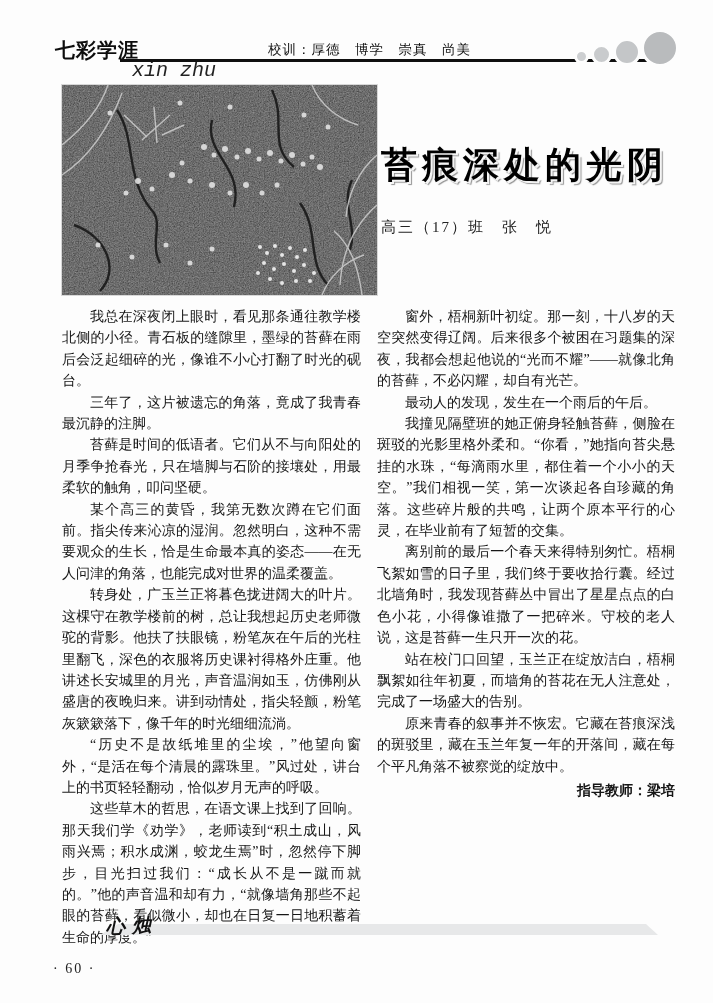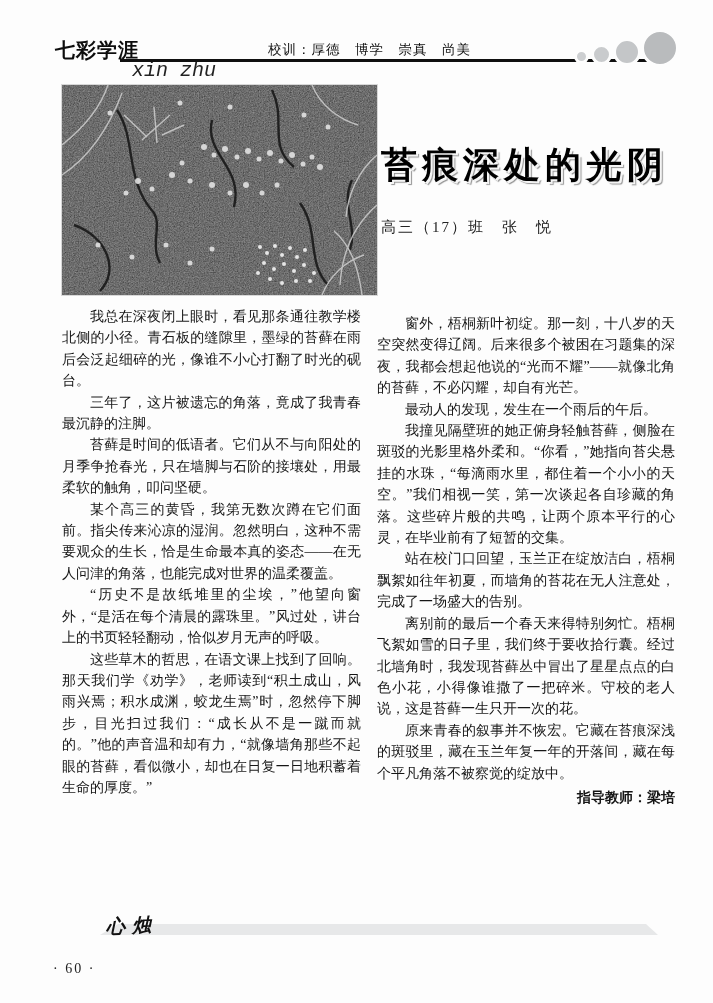--- a/index.html
+++ b/index.html
@@ -61,21 +61,21 @@
     font-size:15px; letter-spacing:2px; color:#222;
   }
 
   
   .col {
     position:absolute; top:306px;
     font-size:14px; line-height:21.4px;
     text-align:justify; color:#161616;
   }
   .col-left  { left:62px;  width:299px; }
-  .col-right { left:377px; width:298px;margin-top:7px; }
+  .col-right { left:377px; width:298px; }
   .col p { margin:0; text-indent:2em; }
   .col p.credit {
     text-indent:0; text-align:right; margin-top:3px;
     font-family:"Liberation Sans", sans-serif;
     font-weight:bold; font-size:14px;
   }
 
   
   .ftr-bar {
     position:absolute; left:100px; top:924px;
@@ -205,32 +205,33 @@
 
 <div class="title">苔痕深处的光阴</div>
 <div class="byline">高三（17）班　张　悦</div>
 
 <div class="col col-left">
   <div>
       <p>我总在深夜闭上眼时，看见那条通往教学楼北侧的小径。青石板的缝隙里，墨绿的苔藓在雨后会泛起细碎的光，像谁不小心打翻了时光的砚台。</p>
       <p>三年了，这片被遗忘的角落，竟成了我青春最沉静的注脚。</p>
       <p>苔藓是时间的低语者。它们从不与向阳处的月季争抢春光，只在墙脚与石阶的接壤处，用最柔软的触角，叩问坚硬。</p>
       <p>某个高三的黄昏，我第无数次蹲在它们面前。指尖传来沁凉的湿润。忽然明白，这种不需要观众的生长，恰是生命最本真的姿态——在无人问津的角落，也能完成对世界的温柔覆盖。</p>
+      <p>转身处，广玉兰正将暮色拢进阔大的叶片。这棵守在教学楼前的树，总让我想起历史老师微驼的背影。他扶了扶眼镜，粉笔灰在午后的光柱里翻飞，深色的衣服将历史课衬得格外庄重。他讲述长安城里的月光，声音温润如玉，仿佛刚从盛唐的夜晚归来。讲到动情处，指尖轻颤，粉笔灰簌簌落下，像千年的时光细细流淌。</p>
       <p>“历史不是故纸堆里的尘埃，”他望向窗外，“是活在每个清晨的露珠里。”风过处，讲台上的书页轻轻翻动，恰似岁月无声的呼吸。</p>
       <p>这些草木的哲思，在语文课上找到了回响。那天我们学《劝学》，老师读到“积土成山，风雨兴焉；积水成渊，蛟龙生焉”时，忽然停下脚步，目光扫过我们：“成长从不是一蹴而就的。”他的声音温和却有力，“就像墙角那些不起眼的苔藓，看似微小，却也在日复一日地积蓄着生命的厚度。”</p>
     </div>
 </div>
 
 <div class="col col-right">
   <div>
       <p>窗外，梧桐新叶初绽。那一刻，十八岁的天空突然变得辽阔。后来很多个被困在习题集的深夜，我都会想起他说的“光而不耀”——就像北角的苔藓，不必闪耀，却自有光芒。</p>
       <p>最动人的发现，发生在一个雨后的午后。</p>
       <p>我撞见隔壁班的她正俯身轻触苔藓，侧脸在斑驳的光影里格外柔和。“你看，”她指向苔尖悬挂的水珠，“每滴雨水里，都住着一个小小的天空。”我们相视一笑，第一次谈起各自珍藏的角落。这些碎片般的共鸣，让两个原本平行的心灵，在毕业前有了短暂的交集。</p>
+      <p>离别前的最后一个春天来得特别匆忙。梧桐飞絮如雪的日子里，我们终于要收拾行囊。经过北墙角时，我发现苔藓丛中冒出了星星点点的白色小花，小得像谁撒了一把碎米。守校的老人说，这是苔藓一生只开一次的花。</p>
       <p>站在校门口回望，玉兰正在绽放洁白，梧桐飘絮如往年初夏，而墙角的苔花在无人注意处，完成了一场盛大的告别。</p>
-      <p>离别前的最后一个春天来得特别匆忙。梧桐飞絮如雪的日子里，我们终于要收拾行囊。经过北墙角时，我发现苔藓丛中冒出了星星点点的白色小花，小得像谁撒了一把碎米。守校的老人说，这是苔藓一生只开一次的花。</p>
       <p>原来青春的叙事并不恢宏。它藏在苔痕深浅的斑驳里，藏在玉兰年复一年的开落间，藏在每个平凡角落不被察觉的绽放中。</p>
     </div>
   <p class="credit">指导教师：梁培</p>
 </div>
 
 <div class="ftr-bar"></div>
 <div class="ftr-page">· 60 ·</div>
 <div class="ftr-section">心烛</div>
 
 </body></html>

